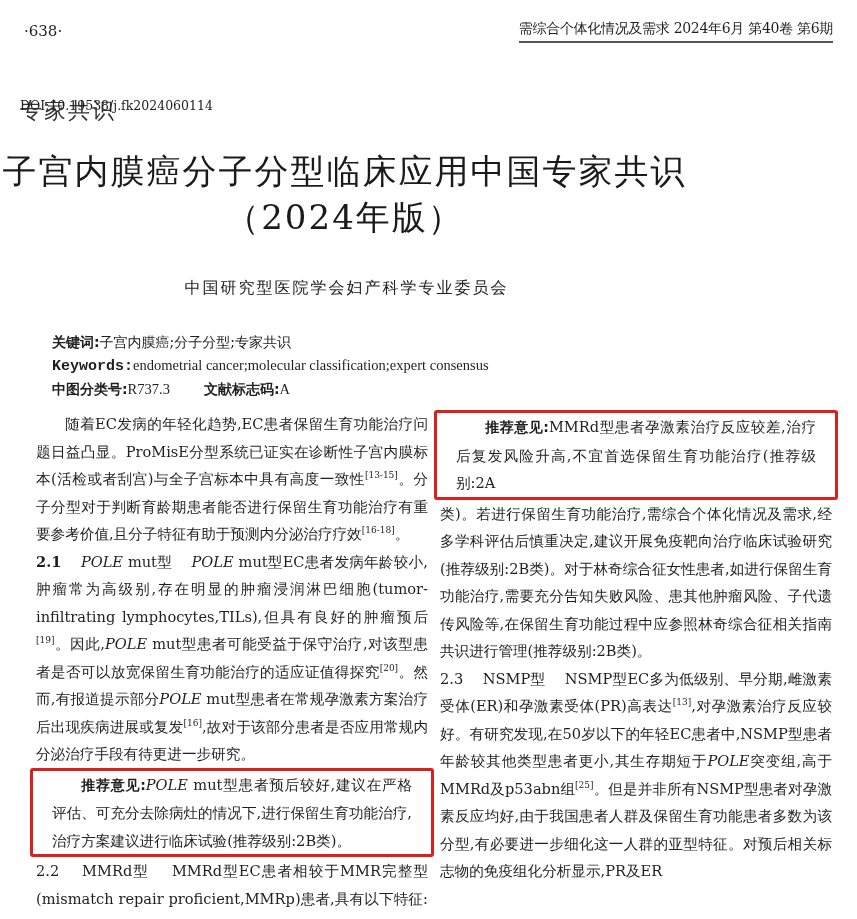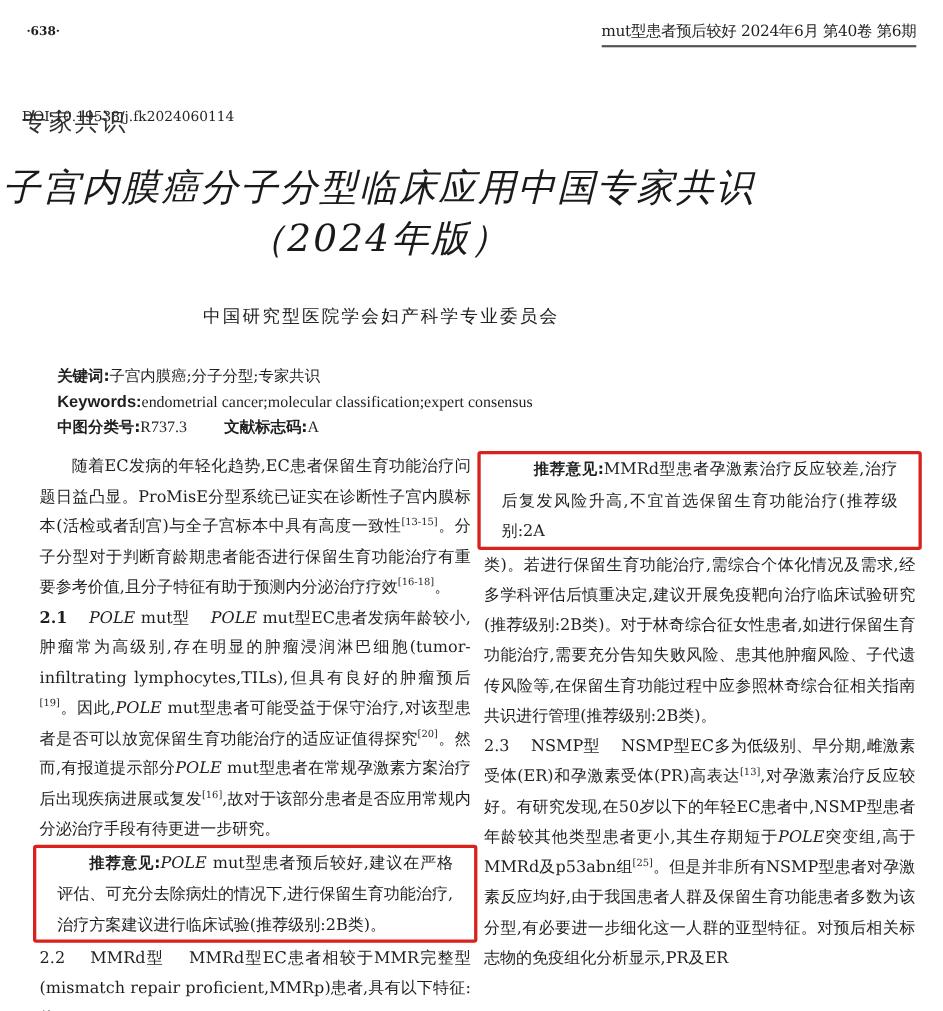--- a/index.html
+++ b/index.html
@@ -2,39 +2,39 @@
 <html><head>
 <meta charset="utf-8">
 <style>
   html, body { margin: 0; padding: 0; background: #ffffff; }
   body {
     width: 857px; height: 919px; position: relative; overflow: hidden;
     font-family: "DejaVu Serif", "Liberation Serif", serif;
     color: #1f1f1f;
   }
   .abs { position: absolute; }
-  .page-num { left: 24px; top: 22px; font-size: 11px; font-weight: bold; }
+  .page-num { left: 24px; top: 22px; font-size: 15px; }
   .journal-header {
     right: 24px; top: 20px; font-size: 14px;
     border-bottom: 2px solid #555; padding-bottom: 3px; white-space: nowrap;
     letter-spacing: -0.3px;
   }
   .section-tag { left: 20px; top: 64px; font-size: 22px; letter-spacing: 2px; color: #333; margin-top: 32px; }
   .doi { left: 20px; top: 98px; font-size: 12.5px; color: #222; }
   .title {
     left: 0; width: 689px; top: 148px; text-align: center;
-    font-size: 34px; line-height: 46px; letter-spacing: 2px; color: #1a1a1a; font-style: italic;
+    font-size: 34px; line-height: 46px; letter-spacing: 2px; color: #1a1a1a;
   }
   .authors {
     left: 0; width: 693px; top: 278px; text-align: center;
     font-size: 16px; letter-spacing: 2px; color: #222;
   }
   .meta { left: 52px; top: 331px; font-size: 14px; line-height: 23px; }
   .meta .lbl { font-family: "DejaVu Sans", "Liberation Sans", sans-serif; font-weight: bold; }
-  .meta .kw-en-lbl { font-weight: bold; font-family: Liberation Sans, sans-serif; font-size: 15px; margin-top: 25px;}
+  .meta .kw-en-lbl { font-weight: bold; font-family: Liberation Mono, monospace; font-size: 15px; margin-top: 25px;}
   .meta .en { font-family: "Liberation Serif", serif; font-size: 14.5px; }
   .meta .gap { display: inline-block; width: 34px; }
 
   .col { width: 392px; font-size: 14.6px; line-height: 27.5px; text-align: justify; }
   .col-left { left: 36px; top: 410px; }
   .col-right { left: 440px; top: 410px; }
   .col p { margin: 0; }
   .indent { text-indent: 2em; }
   .h2 {
     font-family: "DejaVu Sans", "Liberation Sans", sans-serif; font-weight: bold;
@@ -47,21 +47,21 @@
   .rec-box {
     border: 3px solid #d9211d; border-radius: 3px;
     margin: 0 -6px; padding: 0 19px;
   }
   .rec-label { font-weight: bold; font-family: "DejaVu Sans", "Liberation Sans", sans-serif; font-size: 14px; }
 </style>
 </head>
 <body>
 
 <div class="abs page-num">·638·</div>
-<div class="abs journal-header">mut型患者预后较好 2024年6月 第40卷 第6期</div>
+<div class="abs journal-header">需综合个体化情况及需求 2024年6月 第40卷 第6期</div>
 
 <div class="abs section-tag">专家共识</div>
 <div class="abs doi">DOI:10.19538/j.fk2024060114</div>
 
 <div class="abs title">
   <div>子宫内膜癌分子分型临床应用中国专家共识</div>
   <div>（2024年版）</div>
 </div>
 
 <div class="abs authors">中国研究型医院学会妇产科学专业委员会</div>

